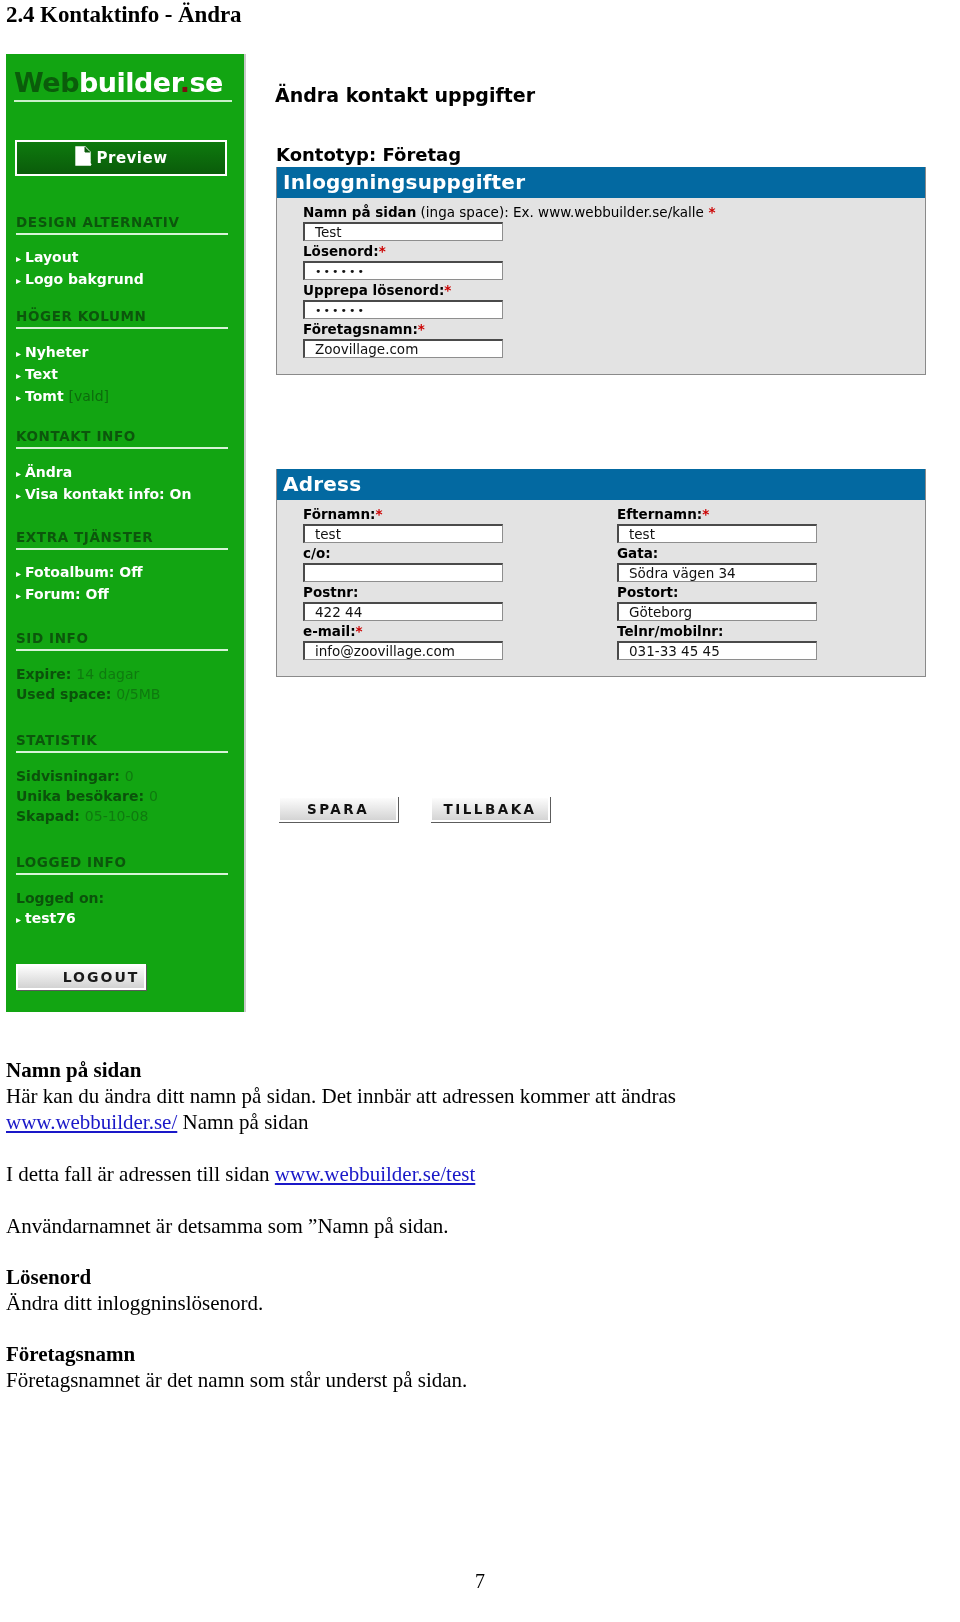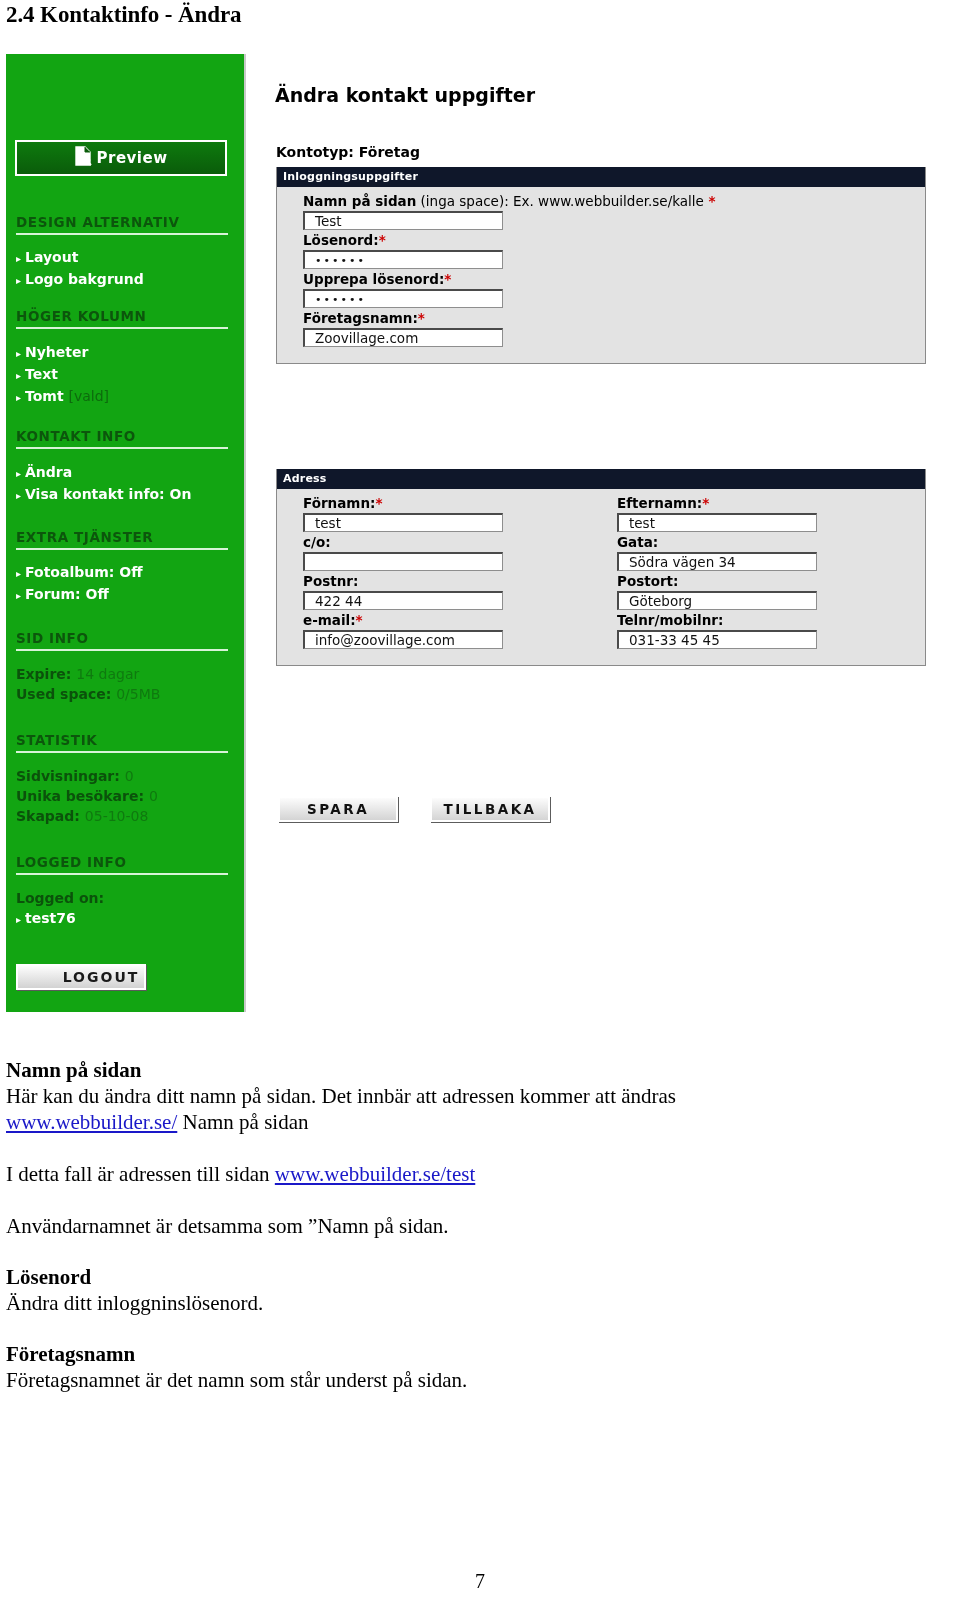--- a/index.html
+++ b/index.html
@@ -135,37 +135,37 @@
     font-family: "DejaVu Sans", sans-serif;
   }
   .content-title {
     position: absolute; left: 27px; top: 30px;
     font-family: "DejaVu Sans", sans-serif;
     font-weight: bold; font-size: 19px; color: #000;
   }
   .kontotyp {
     position: absolute; left: 28px; top: 90px;
     font-family: "DejaVu Sans", sans-serif;
-    font-weight: bold; font-size: 14px; color: #000;
+    font-weight: bold; font-size: 18px; color: #000;
   }
 
   .panel {
     position: absolute;
     left: 28px;
     width: 650px;
     background: #e3e3e3;
     border: 1px solid #8a8a8a;
     border-top: none;
   }
   .panel-head {
-    background: #0f172a;
+    background: #0369a1;
     color: #ffffff;
     font-family: "DejaVu Sans", sans-serif;
     font-weight: bold;
-    font-size: 11px;
+    font-size: 20px;
     padding: 3px 16px 4px 6px;
     letter-spacing: 0.2px;
   }
   .panel-body { padding: 6px 0 14px 0; position: relative; }
 
   .fld { margin: 0 0 2px 26px; }
   .fld-label {
     font-family: "DejaVu Sans", sans-serif;
     font-weight: bold; font-size: 13.5px; color: #000;
     line-height: 17px; white-space: nowrap;
@@ -236,20 +236,26 @@
 </style>
 </head>
 <body>
 
 <div class="doc-heading">2.4 Kontaktinfo - Ändra</div>
 
 <div class="shot">
 
   <div class="sidebar">
 
+    <div class="logo-wrap">
+      <div class="logo">
+        <span class="seg-web">Web</span><span class="seg-bld">builder</span><span class="seg-dot">.</span><span class="seg-se">se</span>
+      </div>
+      <div class="logo-rule"></div>
+    </div>
 
     <div class="preview-btn">
       <span>
         <svg width="18" height="20" viewBox="0 0 18 20">
           <path d="M2 1 H11 L16 6 V19 H2 Z" fill="#ffffff" stroke="#ffffff" stroke-width="1.4"></path>
           <path d="M11 1 V6 H16" fill="#0a5c0a" stroke="#0a5c0a" stroke-width="1"></path>
           <circle cx="12" cy="14" r="3.4" fill="none" stroke="#ffffff" stroke-width="1.8"></circle>
           <line x1="14.4" y1="16.4" x2="17" y2="19" stroke="#ffffff" stroke-width="2"></line>
         </svg>
       </span>

